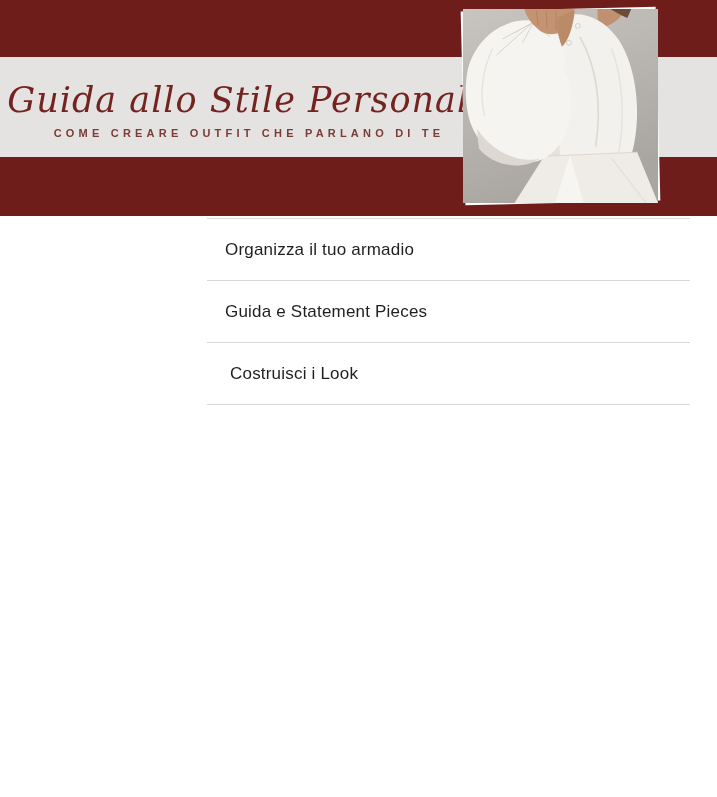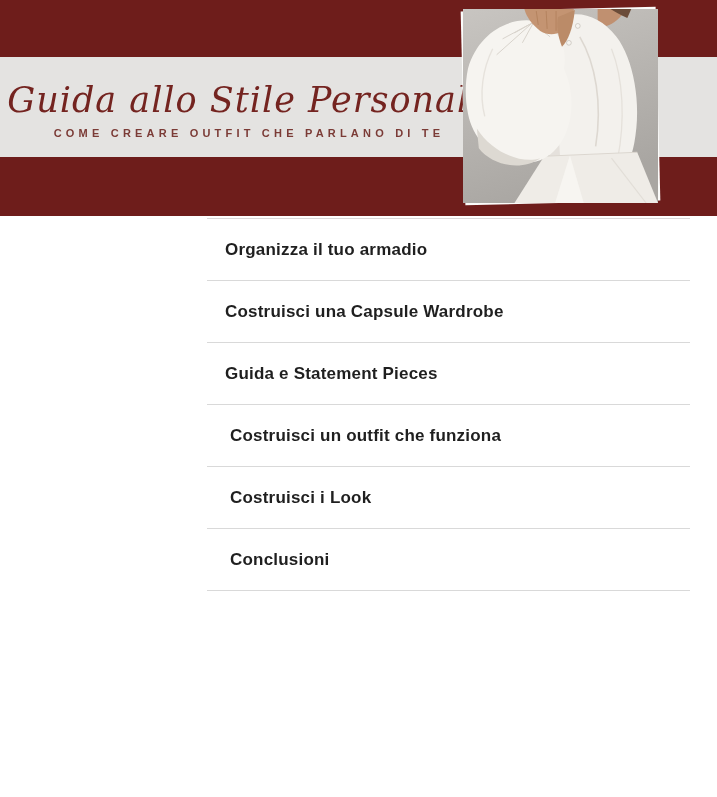--- a/index.html
+++ b/index.html
@@ -53,21 +53,20 @@
     margin:40px 0 0 40px;
     font-size:30px;
     font-weight:600;
     letter-spacing:0.5px;
     color:#AF2A1C;
     line-height:35px;
   }
   .toc{
     margin:20px 0 0 207px;
     width:483px;
-    font-weight:bold;
   }
   .toc-row{
     box-sizing:border-box;
     padding:20px 0 20px 18px;
     line-height:21px;
     font-size:17px;
     letter-spacing:0.2px;
     color:#1F1F1F;
     border-bottom:1px solid #D9D9D9;
     cursor:pointer;
@@ -147,30 +146,21 @@
       <div class="toc-row">
         <span>Conosci il tuo stile</span>
       </div>
       <div class="toc-row">
         <span>Ricorda il tuo stile di vita</span>
       </div>
       <div class="toc-row">
         <span>Organizza il tuo armadio</span>
       </div>
       <div class="toc-row">
-        <span>Costruisci una Capsule Wardrobe</span>
-      </div>
-      <div class="toc-row">
         <span>Guida e Statement Pieces</span>
       </div>
       <div class="toc-row indent">
-        <span>Costruisci un outfit che funziona</span>
-      </div>
-      <div class="toc-row indent">
         <span>Costruisci i Look</span>
-      </div>
-      <div class="toc-row indent">
-        <span>Conclusioni</span>
       </div>
     </nav>
   </main>
 
 </div>
 
 </body></html>

